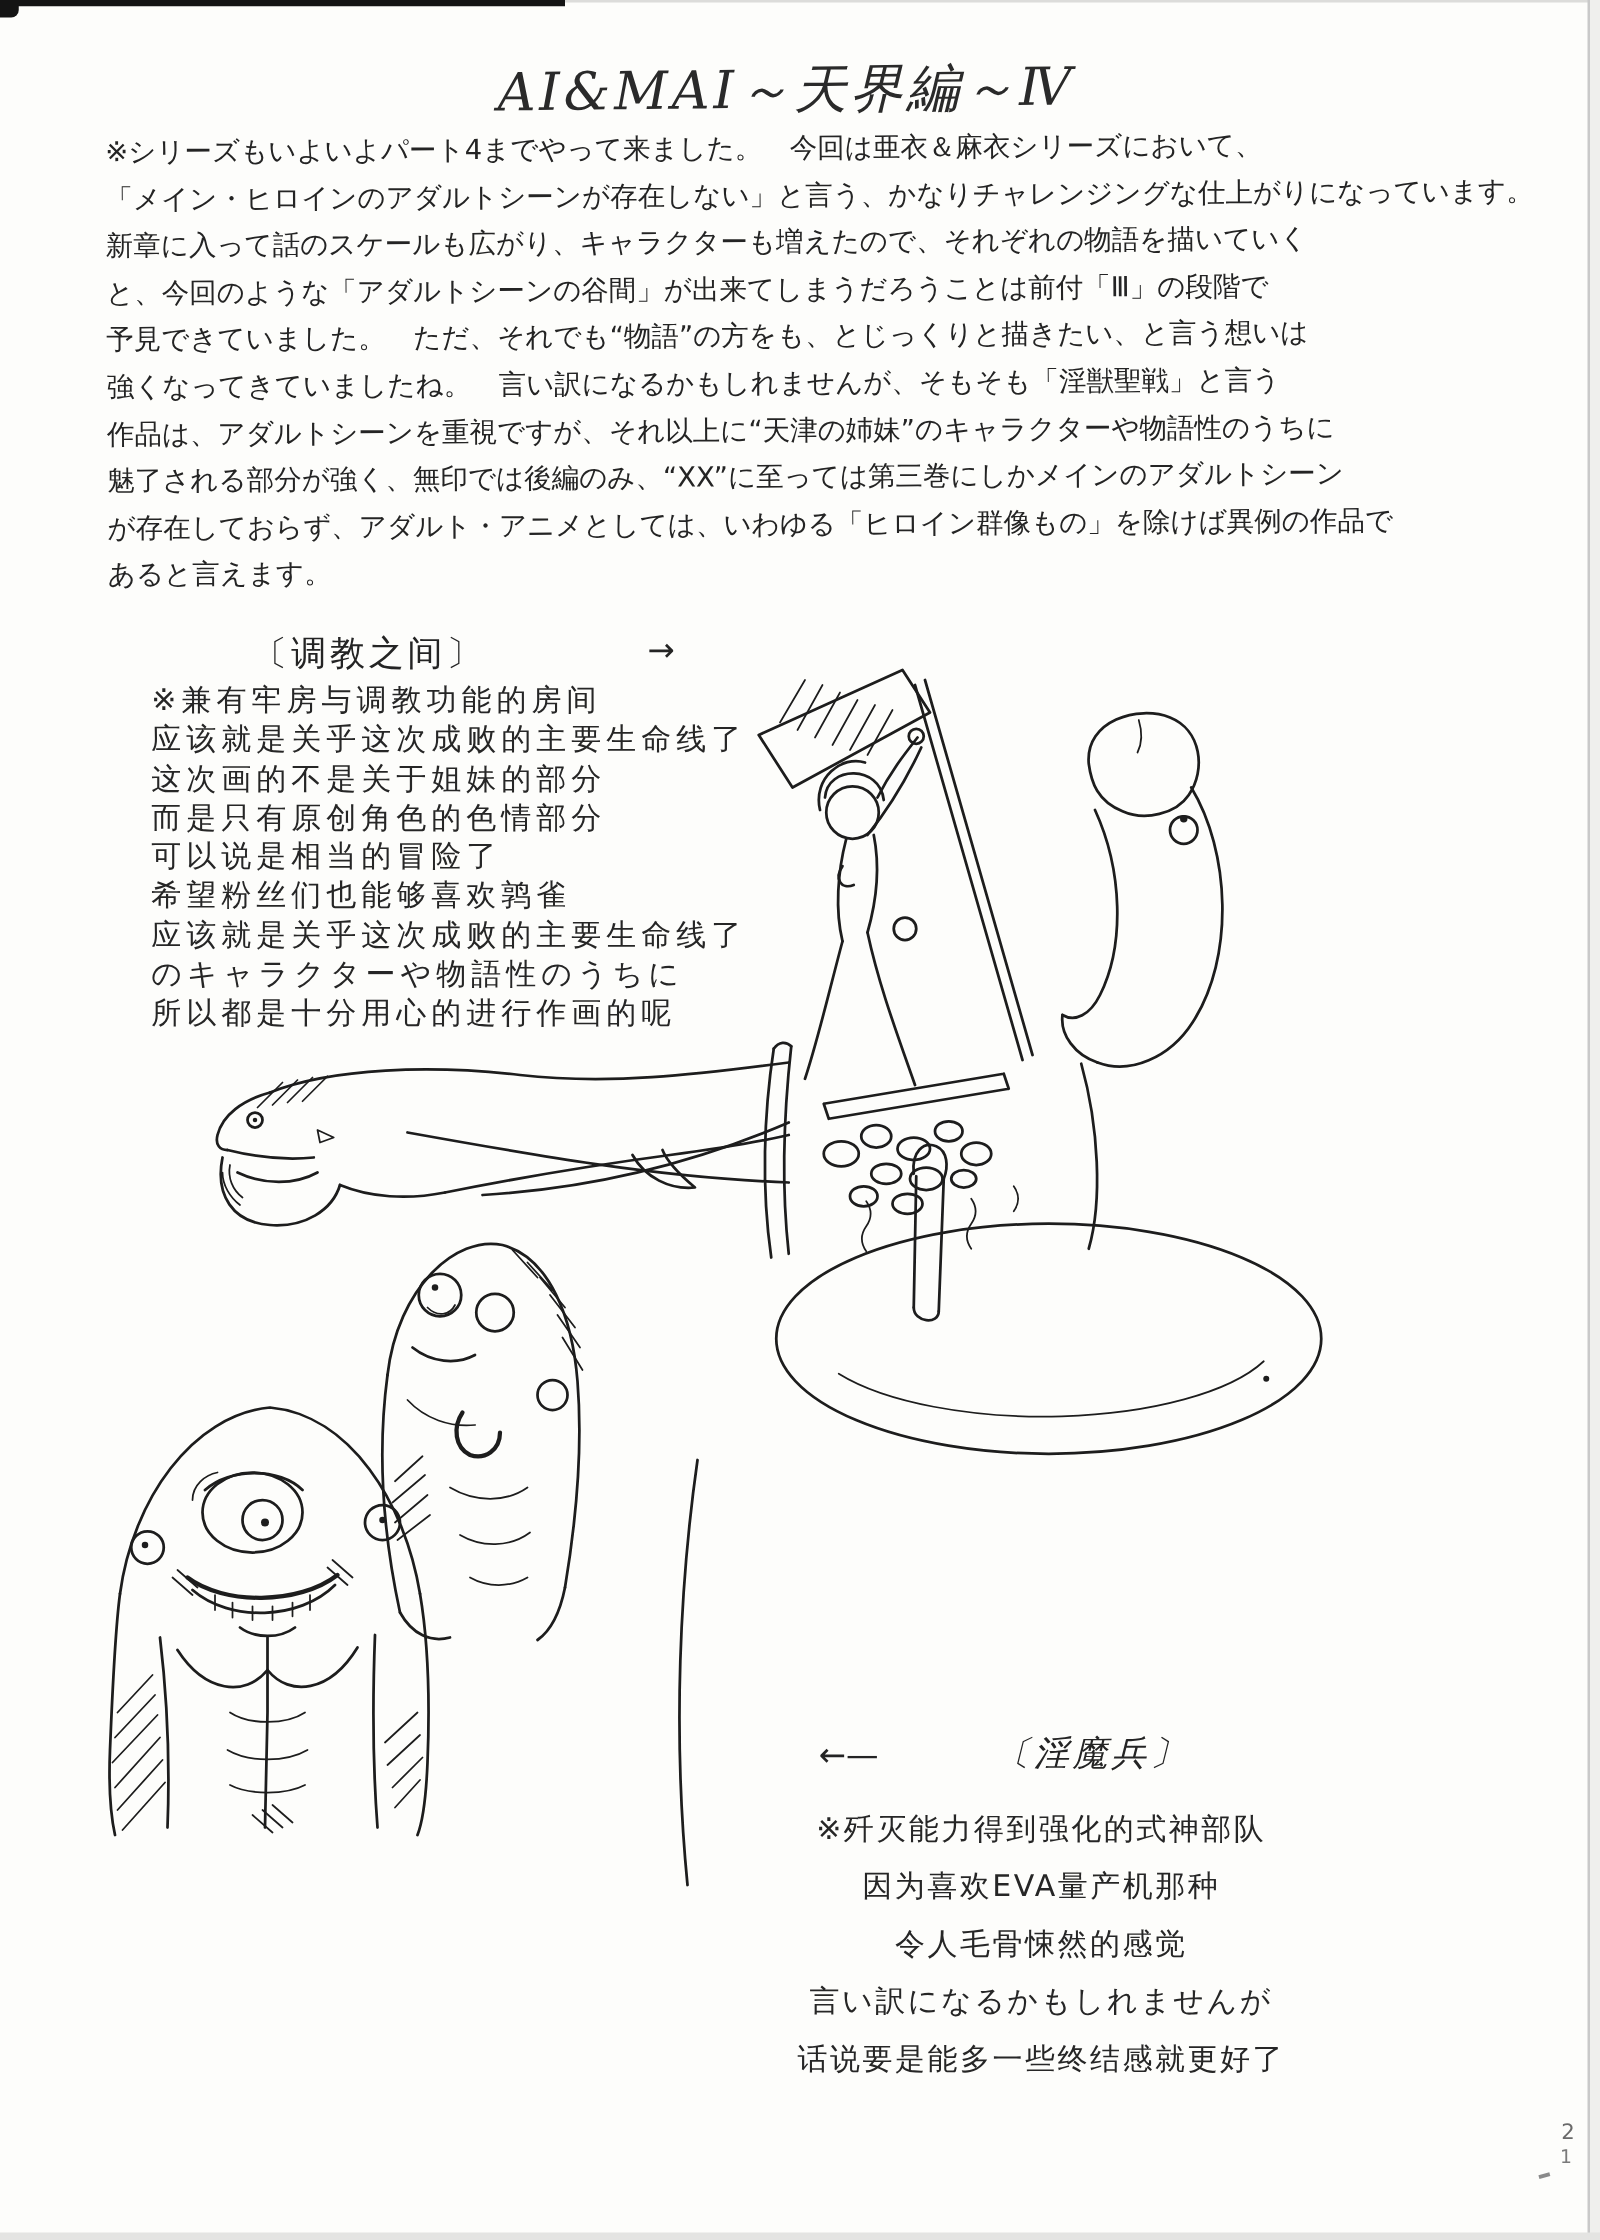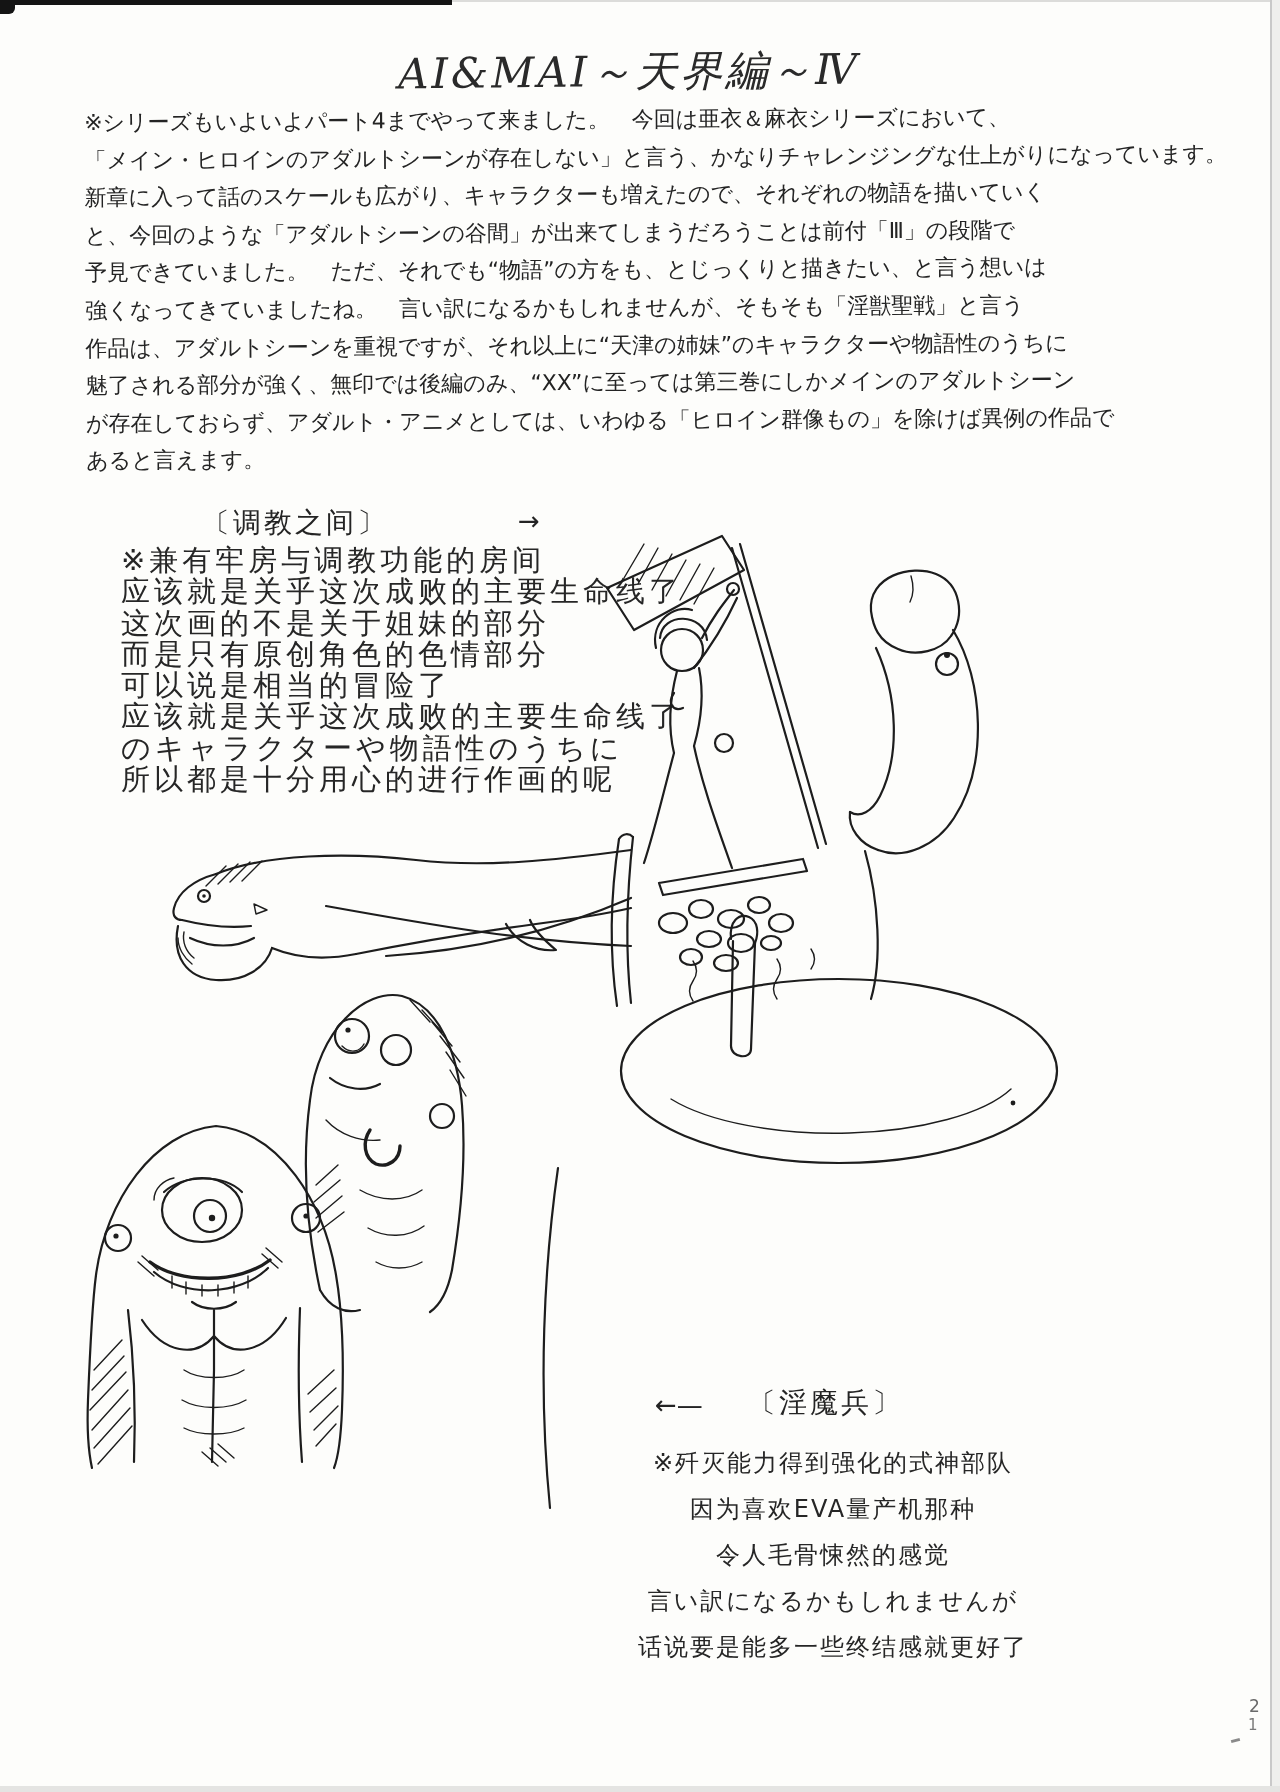--- a/index.html
+++ b/index.html
@@ -17,21 +17,21 @@
     font-size:22px;
     letter-spacing:0px;
     line-height:37.6px;
     white-space:nowrap;
     color:#242424;
     transform:rotate(-0.35deg);
     transform-origin:left top;
   }
   .hand-cn{
     font-family:"DejaVu Sans", sans-serif;
-    font-size:29px;
+    font-size:24px;
     letter-spacing:4px;
     line-height:31.3px;
     white-space:nowrap;
     color:#262626;
   }
   .hand-cn2{
     font-family:"DejaVu Sans", sans-serif;
     font-size:24px;
     letter-spacing:2px;
     line-height:46px;
@@ -101,27 +101,28 @@
 </div>
 
 <div class="abs heading" style="left:202px;top:504px;">〔调教之间〕</div>
 <div class="abs arrow" style="left:518px;top:506px;">→</div>
 <div class="abs hand-cn" style="left:121px;top:545px;">
   <div>※兼有牢房与调教功能的房间</div>
   <div>应该就是关乎这次成败的主要生命线了</div>
   <div>这次画的不是关于姐妹的部分</div>
   <div>而是只有原创角色的色情部分</div>
   <div>可以说是相当的冒险了</div>
+  <div>希望粉丝们也能够喜欢鹑雀</div>
   <div>应该就是关乎这次成败的主要生命线了</div>
   <div>のキャラクターや物語性のうちに</div>
   <div>所以都是十分用心的进行作画的呢</div>
 </div>
 
 <div class="abs arrow" style="left:655px;top:1390px;">←—</div>
-<div class="abs heading" style="left:748px;top:1384px;">〔淫魔兵〕</div>
+<div class="abs heading" style="left:796px;top:1384px;font-style:italic;">〔淫魔兵〕</div>
 <div class="abs hand-cn2" style="left:638px;top:1440px;">
   <div>※歼灭能力得到强化的式神部队</div>
   <div>因为喜欢EVA量产机那种</div>
   <div>令人毛骨悚然的感觉</div>
   <div>言い訳になるかもしれませんが</div>
   <div>话说要是能多一些终结感就更好了</div>
 </div>
 
 <div class="abs pagenum" style="left:1249px;top:1696px;font-size:17px;">2</div>
 <div class="abs pagenum" style="left:1248px;top:1716px;font-size:15px;color:#7a7a7a;">1</div>

